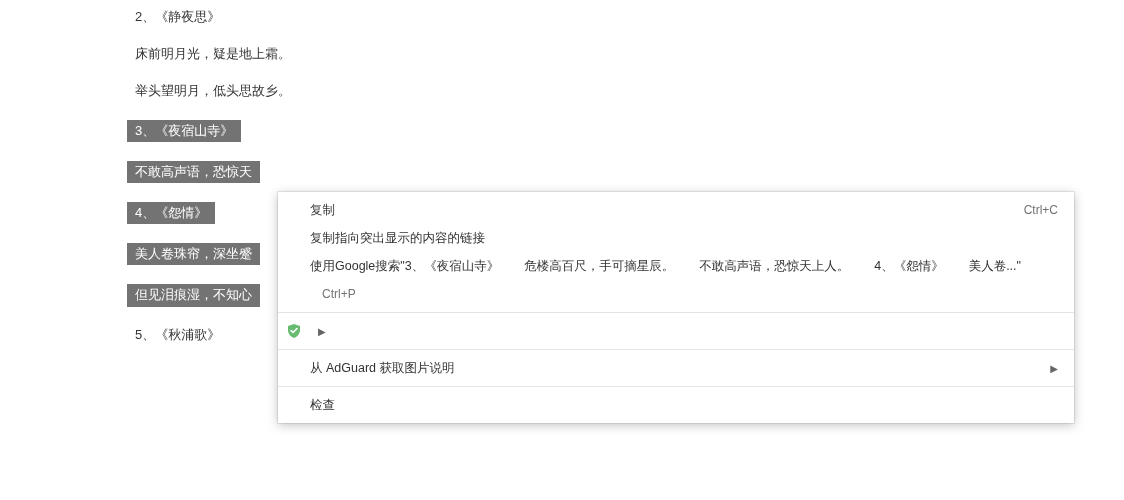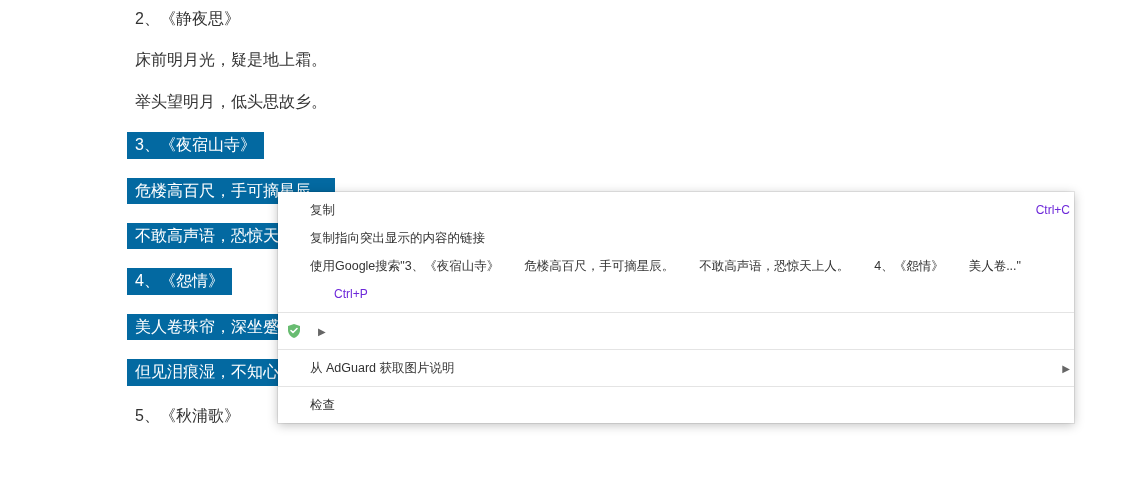--- a/index.html
+++ b/index.html
@@ -12,26 +12,26 @@
     height: 500px;
     overflow: hidden;
     position: relative;
   }
   .content {
     padding-left: 135px;
     padding-top: 8px;
   }
   .line {
     margin-bottom: 19px;
-    font-size: 16px;
+    font-size: 13px;
     line-height: 1.4;
   }
   .sel-wrap { margin-left: -8px; }
   .sel {
-    background: #0369a1;
+    background: #737373;
     color: #fff;
     padding: 2px 8px 2px 8px;
     display: inline-block;
   }
   .context-menu {
     position: absolute;
     left: 278px;
     top: 192px;
     width: 796px;
     background: #fff;
@@ -39,35 +39,35 @@
     font-size: 12.5px;
     color: #333;
     padding-top: 4px;
     padding-bottom: 4px;
   }
   .menu-item {
     display: flex;
     align-items: center;
     height: 28px;
     padding-left: 32px;
-    padding-right: 4px;
+    padding-right: 16px;
     cursor: default;
     position: relative;
     gap: 34px;
   }
   .menu-label {
     flex: 1;
     white-space: nowrap;
     overflow: hidden;
     text-overflow: ellipsis;
   }
   .menu-short {
-    color: #6d28d9;
+    color: #737373;
     font-size: 12px;
-    margin-left: 24px;
+    margin-left: 12px;
     text-align: center;
   }
   .menu-arrow {
     color: #666;
     font-size: 10px;
     margin-left: 8px;
   }
   .menu-sep {
     height: 1px;
     background: #e4e4e4;
@@ -86,21 +86,20 @@
   }
 </style>
 </head>
 <body>
 
 <div class="content">
   <div class="line">2、《静夜思》</div>
   <div class="line">床前明月光，疑是地上霜。</div>
   <div class="line">举头望明月，低头思故乡。</div>
   <div class="line sel-wrap"><span class="sel">3、《夜宿山寺》</span></div>
-  <div class="line sel-wrap"><span class="sel">危楼高百尺，手可摘星辰。</span></div>
   <div class="line sel-wrap"><span class="sel">不敢高声语，恐惊天</span></div>
   <div class="line sel-wrap"><span class="sel">4、《怨情》</span></div>
   <div class="line sel-wrap"><span class="sel">美人卷珠帘，深坐蹙</span></div>
   <div class="line sel-wrap"><span class="sel">但见泪痕湿，不知心</span></div>
   <div class="line">5、《秋浦歌》</div>
 </div>
 
 <div class="context-menu">
   <div class="menu-item">
     <span class="menu-label">复制</span>

